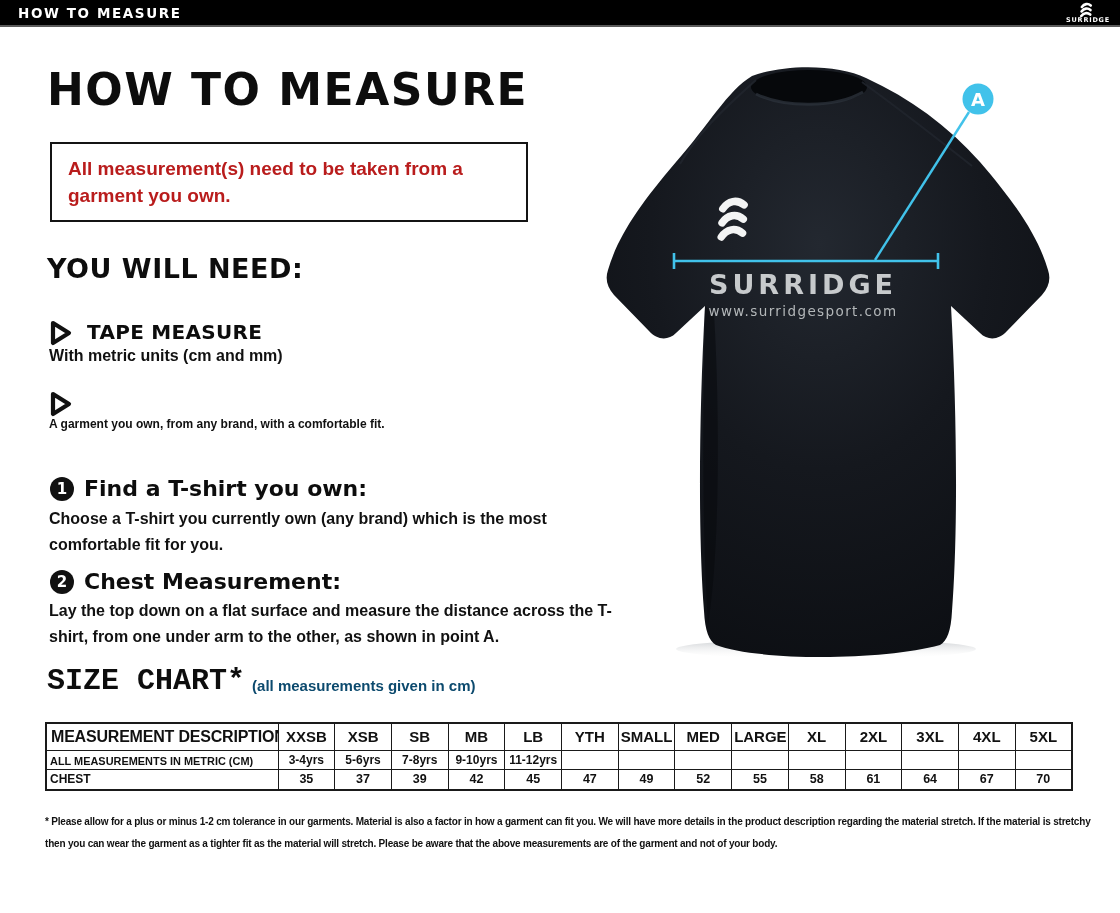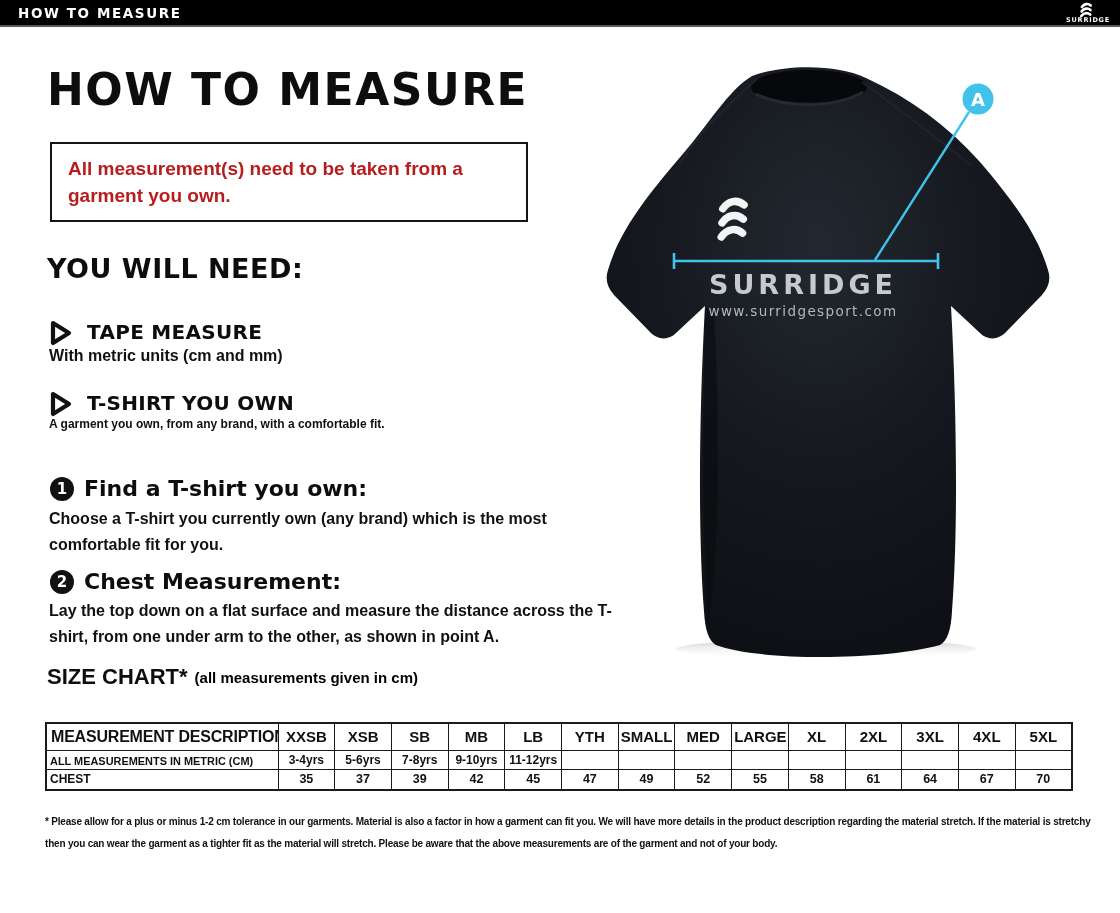--- a/index.html
+++ b/index.html
@@ -61,24 +61,24 @@
   }
   .step-title {
     font-family:"DejaVu Sans", sans-serif; font-weight:bold;
     font-size:22px; color:#0d0d0d; white-space:nowrap;text-align:right;
   }
   .step-body { font-size:16px; font-weight:bold; line-height:26px; color:#111; }
 
   
   .size-heading-row { left:47px; top:664px; display:flex; align-items:flex-end; }
   .size-heading {
-    font-family:Liberation Sans, sans-serif; font-weight:bold; font-size:22px; color:#0d0d0d;
+    font-family:Liberation Mono, monospace; font-weight:bold; font-size:30px; color:#0d0d0d;
   }
   .size-subheading {
-    font-size:15px; font-weight:bold; margin-left:7px; padding-bottom:4px; color:#000000;
+    font-size:15px; font-weight:bold; margin-left:7px; padding-bottom:4px; color:#0c4a6e;
   }
   table.size-table {
     position:absolute; left:45px; top:722px; width:1028px;
     border-collapse:collapse; table-layout:fixed; background:#fff;
   }
   table.size-table th, table.size-table td {
     border:1.5px solid #1a1a1a; padding:0 2px; text-align:center; overflow:hidden;
   }
   table.size-table { border:2.5px solid #1a1a1a; }
   tr.hdr-row { height:27px; }
@@ -138,21 +138,20 @@
 
   <svg class="abs" style="left:50px; top:320px;" width="22" height="26" viewBox="0 0 22 26">
     <polygon points="3,3 19,13 3,23" fill="none" stroke="#111" stroke-width="4.2" stroke-linejoin="round"></polygon>
   </svg>
   <div class="abs need-title" style="left:87px; top:320px;">TAPE MEASURE</div>
   <div class="abs need-sub" style="left:49px; top:347px;">With metric units (cm and mm)</div>
 
   <svg class="abs" style="left:50px; top:391px;" width="22" height="26" viewBox="0 0 22 26">
     <polygon points="3,3 19,13 3,23" fill="none" stroke="#111" stroke-width="4.2" stroke-linejoin="round"></polygon>
   </svg>
-  <div class="abs need-title" style="left:87px; top:391px;">T-SHIRT YOU OWN</div>
   <div class="abs need-sub" style="left:49px; top:417px; font-size:12px;text-align:right;">A garment you own, from any brand, with a comfortable fit.</div>
 
   <div class="abs step-badge" style="left:50px; top:477px;">1</div>
   <div class="abs step-title" style="left:84px; top:476px;">Find a T-shirt you own:</div>
   <div class="abs step-body" style="left:49px; top:506px; width:545px;">Choose a T-shirt you currently own (any brand) which is the most comfortable fit for you.</div>
 
   <div class="abs step-badge" style="left:50px; top:570px;">2</div>
   <div class="abs step-title" style="left:84px; top:569px;">Chest Measurement:</div>
   <div class="abs step-body" style="left:49px; top:598px; width:565px;">Lay the top down on a flat surface and measure the distance across the T-shirt, from one under arm to the other, as shown in point A.</div>
 

